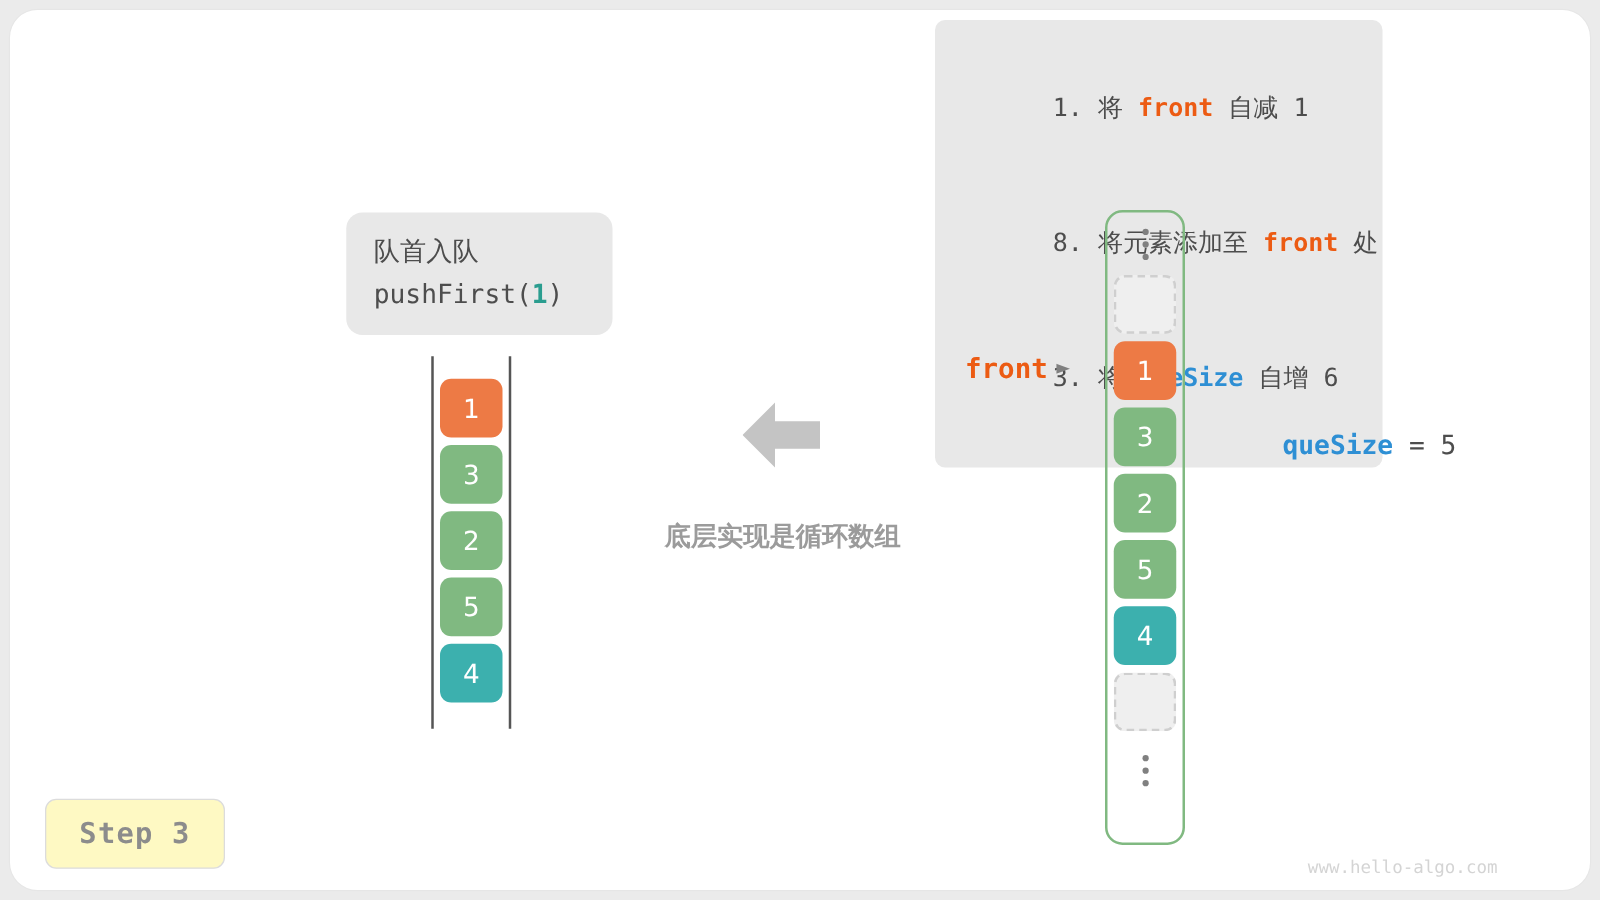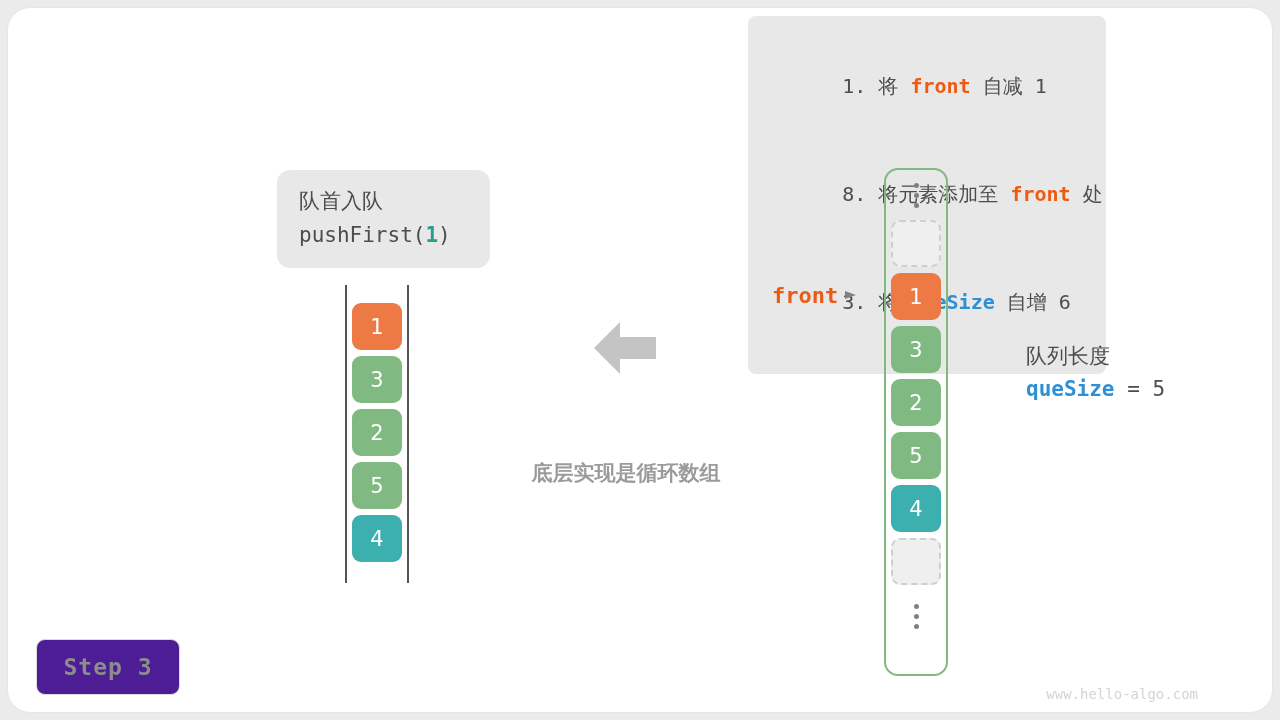--- a/index.html
+++ b/index.html
@@ -137,21 +137,21 @@
     position: absolute;
     left: 498px;
     top: 413px;
     width: 256px;
     text-align: center;
     color: #9b9b9b;
     font-size: 21px;
     font-weight: bold;
     line-height: 32px;
   }
-  .caption-line { display: block; margin-top: 44px; }
+  .caption-line { display: block; }
 
   
   #circular-array {
     position: absolute;
     left: 884px;
     top: 168px;
     width: 64px;
     height: 508px;
     border: 2px solid #80b981;
     border-radius: 14px;
@@ -226,21 +226,21 @@
     text-align: right;
   }
 
   
   #step-badge {
     position: absolute;
     left: 36px;
     top: 639px;
     width: 144px;
     height: 56px;
-    background: #4c1d95;
+    background: #fef9c3;
     border: 1px solid #dcdcdc;
     border-radius: 9px;
     display: flex;
     align-items: center;
     justify-content: center;
     box-sizing: border-box;
   }
   #step-label {
     font-family: "DejaVu Sans Mono", "Liberation Mono", monospace;
     font-size: 23px;
@@ -329,21 +329,20 @@
     </div>
     <div class="slot-empty"></div>
     <div class="dots">
       <span class="dot"></span>
       <span class="dot"></span>
       <span class="dot"></span>
     </div>
   </div>
 
   <div id="quesize-block">
-    <div class="qs-title">队列长度</div>
     <div class="qs-code"><span class="kw-quesize">queSize</span><span> = 5</span></div>
   </div>
 
   <div id="step-badge">
     <span id="step-label">Step 3</span>
   </div>
 
   <div id="watermark">www.hello-algo.com</div>
 </div>
 

